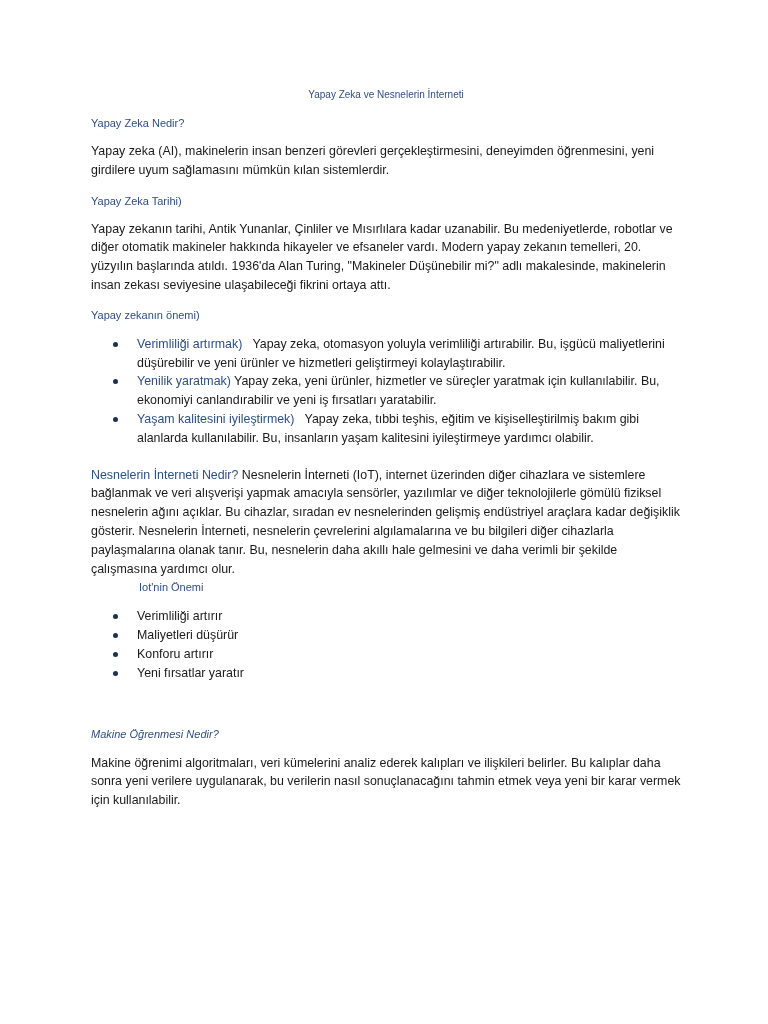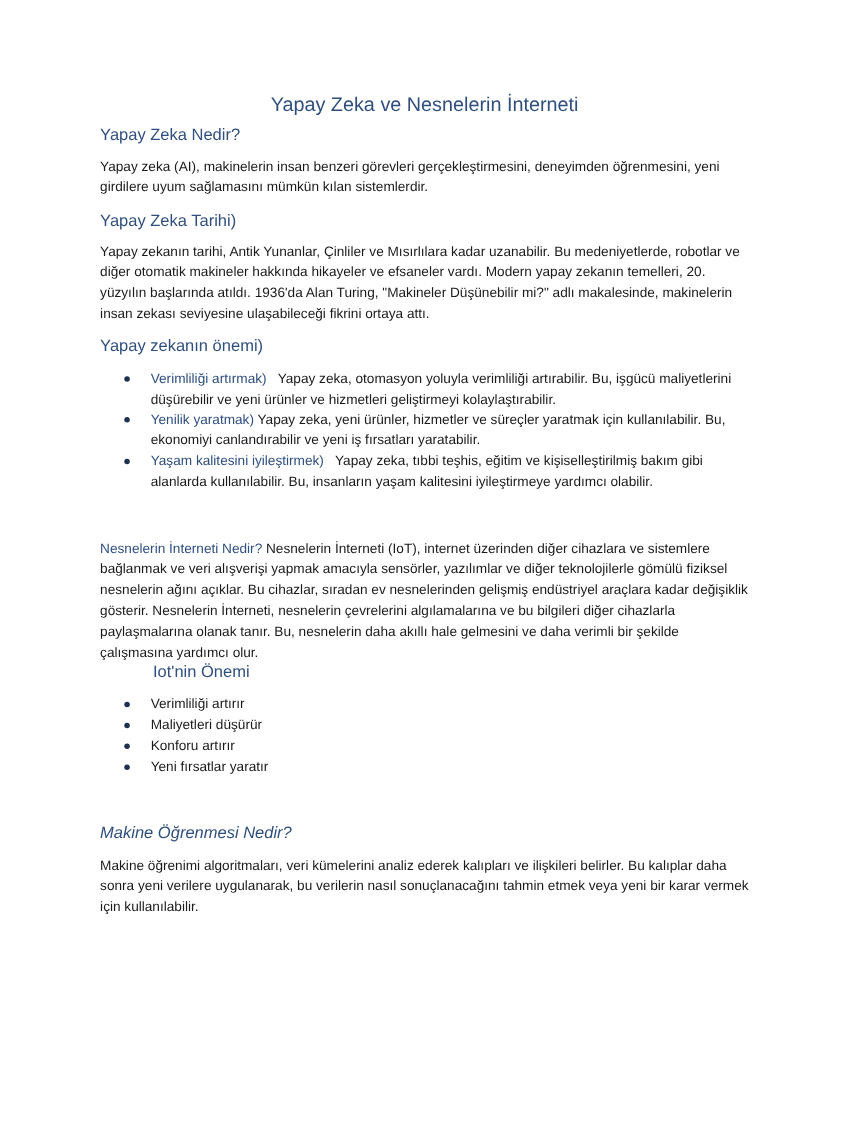--- a/index.html
+++ b/index.html
@@ -20,28 +20,28 @@
       left: 91px;
       top: 86px;
       width: 590px;
       font-size: 12.4px;
       line-height: 18.8px;
     }
     .title {
       text-align: center;
       color: #2f4f7f;
       margin: 0 0 10px 0;
-      font-size: 18px;
+      font-size: 10px;
       font-weight: normal;
       line-height: 18px;
     }
     .heading {
       color: #2f4f7f;
       margin: 0;
-      font-size: 15px;
+      font-size: 11px;
       font-weight: normal;
       line-height: 18px;
     }
     .para {
       margin: 0;
     }
     .inline-heading {
       color: #2f4f7f;
     }
     ul.bullets {
@@ -70,21 +70,21 @@
 
   <h1 class="title">Yapay Zeka ve Nesnelerin İnterneti</h1>
 
   <h2 class="heading" style="margin-bottom:10px;">Yapay Zeka Nedir?</h2>
   <p class="para" style="margin-bottom:12px;">Yapay zeka (AI), makinelerin insan benzeri görevleri gerçekleştirmesini, deneyimden öğrenmesini, yeni girdilere uyum sağlamasını mümkün kılan sistemlerdir.</p>
 
   <h2 class="heading" style="margin-bottom:10px;">Yapay Zeka Tarihi)</h2>
   <p class="para" style="margin-bottom:11px;">Yapay zekanın tarihi, Antik Yunanlar, Çinliler ve Mısırlılara kadar uzanabilir. Bu medeniyetlerde, robotlar ve diğer otomatik makineler hakkında hikayeler ve efsaneler vardı. Modern yapay zekanın temelleri, 20. yüzyılın başlarında atıldı. 1936'da Alan Turing, "Makineler Düşünebilir mi?" adlı makalesinde, makinelerin insan zekası seviyesine ulaşabileceği fikrini ortaya attı.</p>
 
   <h2 class="heading" style="margin-bottom:11px;">Yapay zekanın önemi)</h2>
-  <ul class="bullets" style="margin-bottom:42px;">
+  <ul class="bullets" style="margin-bottom:18px;">
     <li>
       <span class="bullet-dot"></span>
       <span class="inline-heading">Verimliliği artırmak)</span><span style="white-space:pre-wrap;">   Yapay zeka, otomasyon yoluyla verimliliği artırabilir. Bu, işgücü maliyetlerini düşürebilir ve yeni ürünler ve hizmetleri geliştirmeyi kolaylaştırabilir.</span>
     </li>
     <li>
       <span class="bullet-dot"></span>
       <span class="inline-heading">Yenilik yaratmak)</span><span style="white-space:pre-wrap;"> Yapay zeka, yeni ürünler, hizmetler ve süreçler yaratmak için kullanılabilir. Bu, ekonomiyi canlandırabilir ve yeni iş fırsatları yaratabilir.</span>
     </li>
     <li>
       <span class="bullet-dot"></span>

